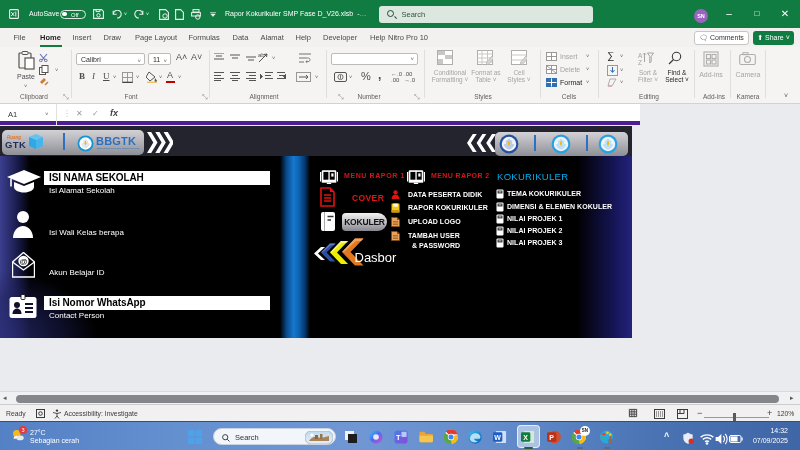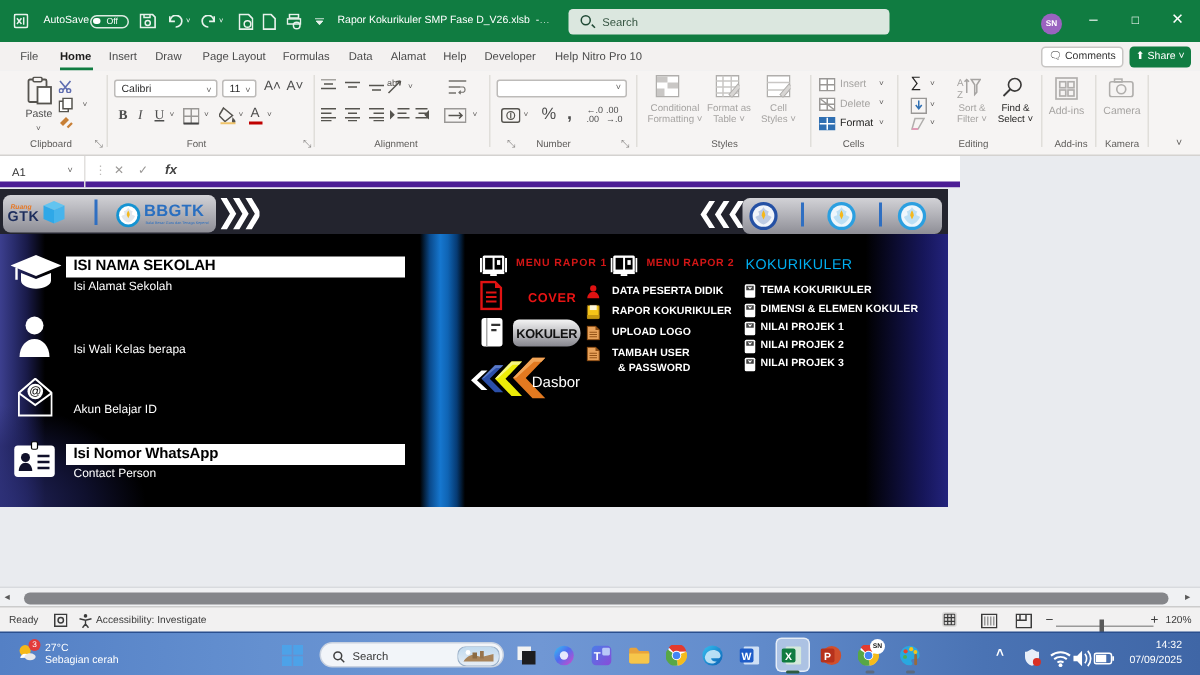--- a/index.html
+++ b/index.html
@@ -475,21 +475,21 @@
 
     <svg class="abs" style="left:310px;top:110px" width="58" height="32" viewBox="0 0 58 32">
         <path d="M4 17.5L11 11h4L8 17.5 15 24h-4z" fill="#fff"></path>
         <path d="M11 16.5L20 7.5h5.5L16.5 16.5l9 9H20z" fill="#2b4fa8"></path>
         <path d="M11 16.5L20 7.5h5.5l-1.8 1.8h-3L12.8 16z" fill="#5a7ac8"></path>
         <path d="M20 16.5L31 5h7L27 16.5 38 28h-7z" fill="#ecec08"></path>
         <path d="M20 16.5L31 5h7l-2 2.1h-4.2L22 16.2z" fill="#f6f680"></path>
         <path d="M32 16L45 2.5h8.5L40.5 16l13 13.5H45z" fill="#e27920"></path>
         <path d="M32 16L45 2.5h8.5L51 5.1h-5L34.2 15.8z" fill="#f2a558"></path>
       </svg>
-    <div class="abs" style="left:354.5px;top:123.5px;font-size:10px;color:#fff">Dasbor</div>
+    <div class="abs" style="left:354.5px;top:123.5px;font-size:13px;color:#fff">Dasbor</div>
 
     <svg class="abs" style="left:407px;top:43.5px" width="18" height="14" viewBox="0 0 18 14">
         <rect x="0" y="2" width="1.3" height="9.5" fill="#fff"></rect>
         <rect x="16.7" y="2" width="1.3" height="9.5" fill="#fff"></rect>
         <rect x="1.8" y="0.3" width="14.4" height="11" rx="1" fill="#fff"></rect>
         <rect x="3.4" y="1.9" width="5" height="7.8" fill="#000"></rect>
         <rect x="9.7" y="1.9" width="5" height="7.8" fill="#000"></rect>
         <rect x="11.3" y="3.4" width="2.2" height="3.2" fill="#fff"></rect>
         <rect x="1.8" y="11" width="14.4" height="1.7" fill="#fff"></rect>
         <rect x="6.8" y="12.7" width="4.4" height="1.3" fill="#fff"></rect>

